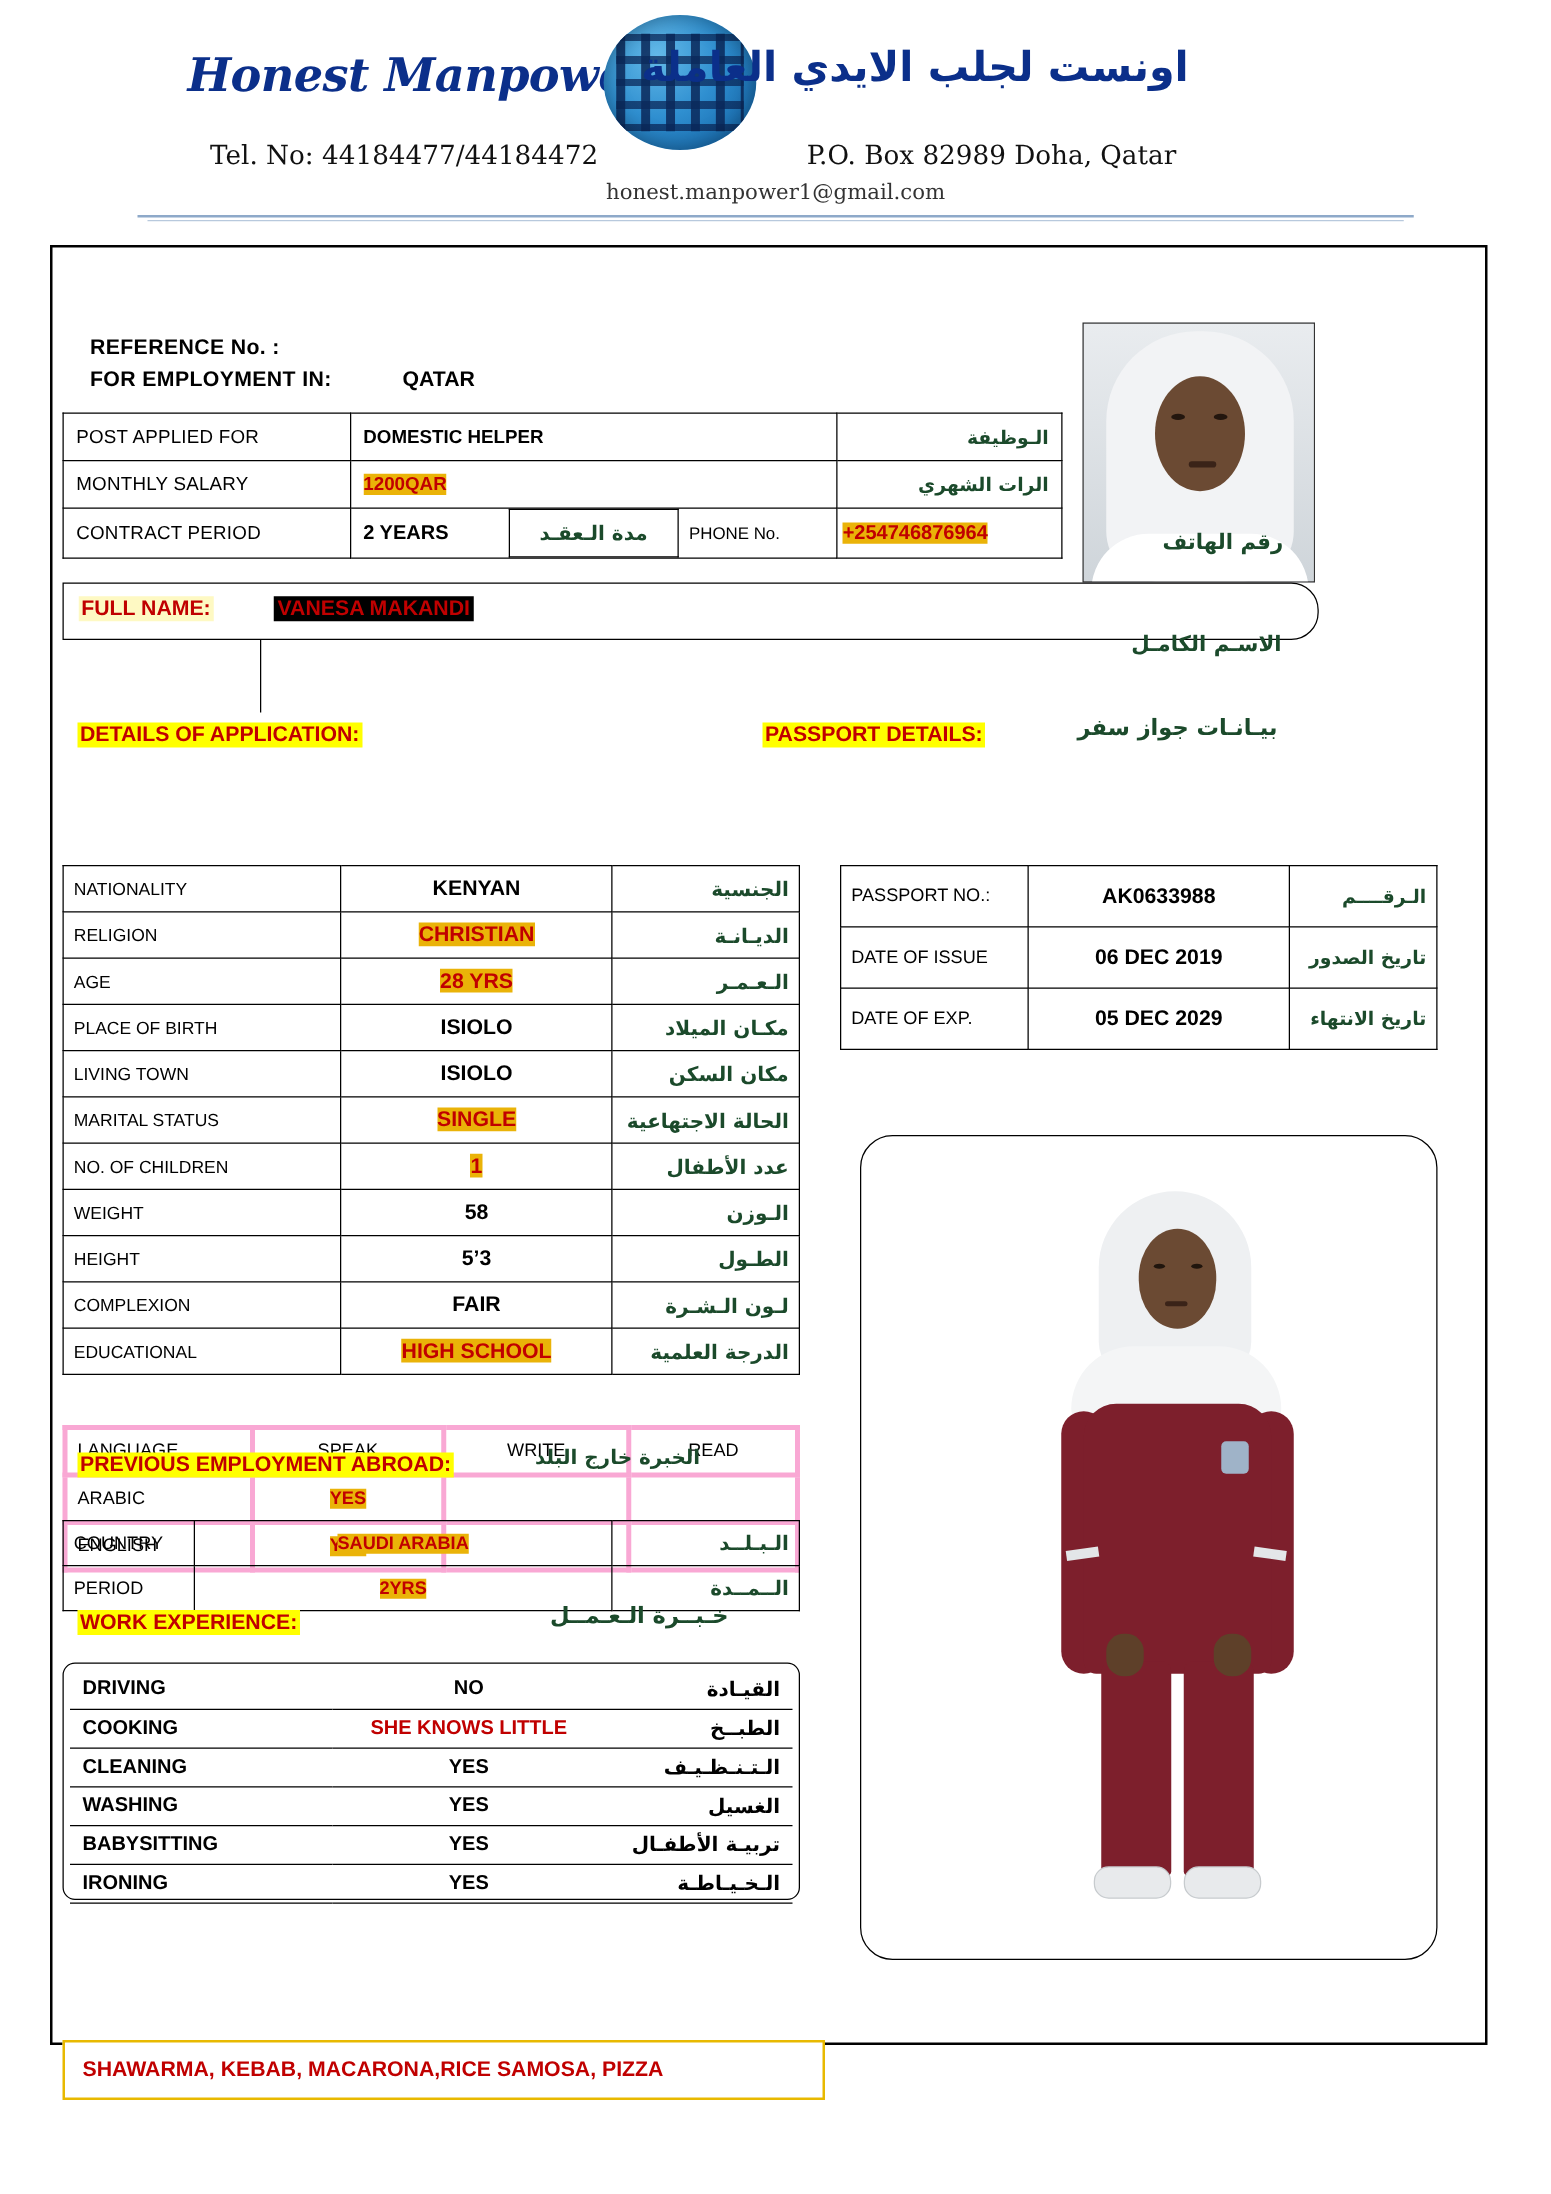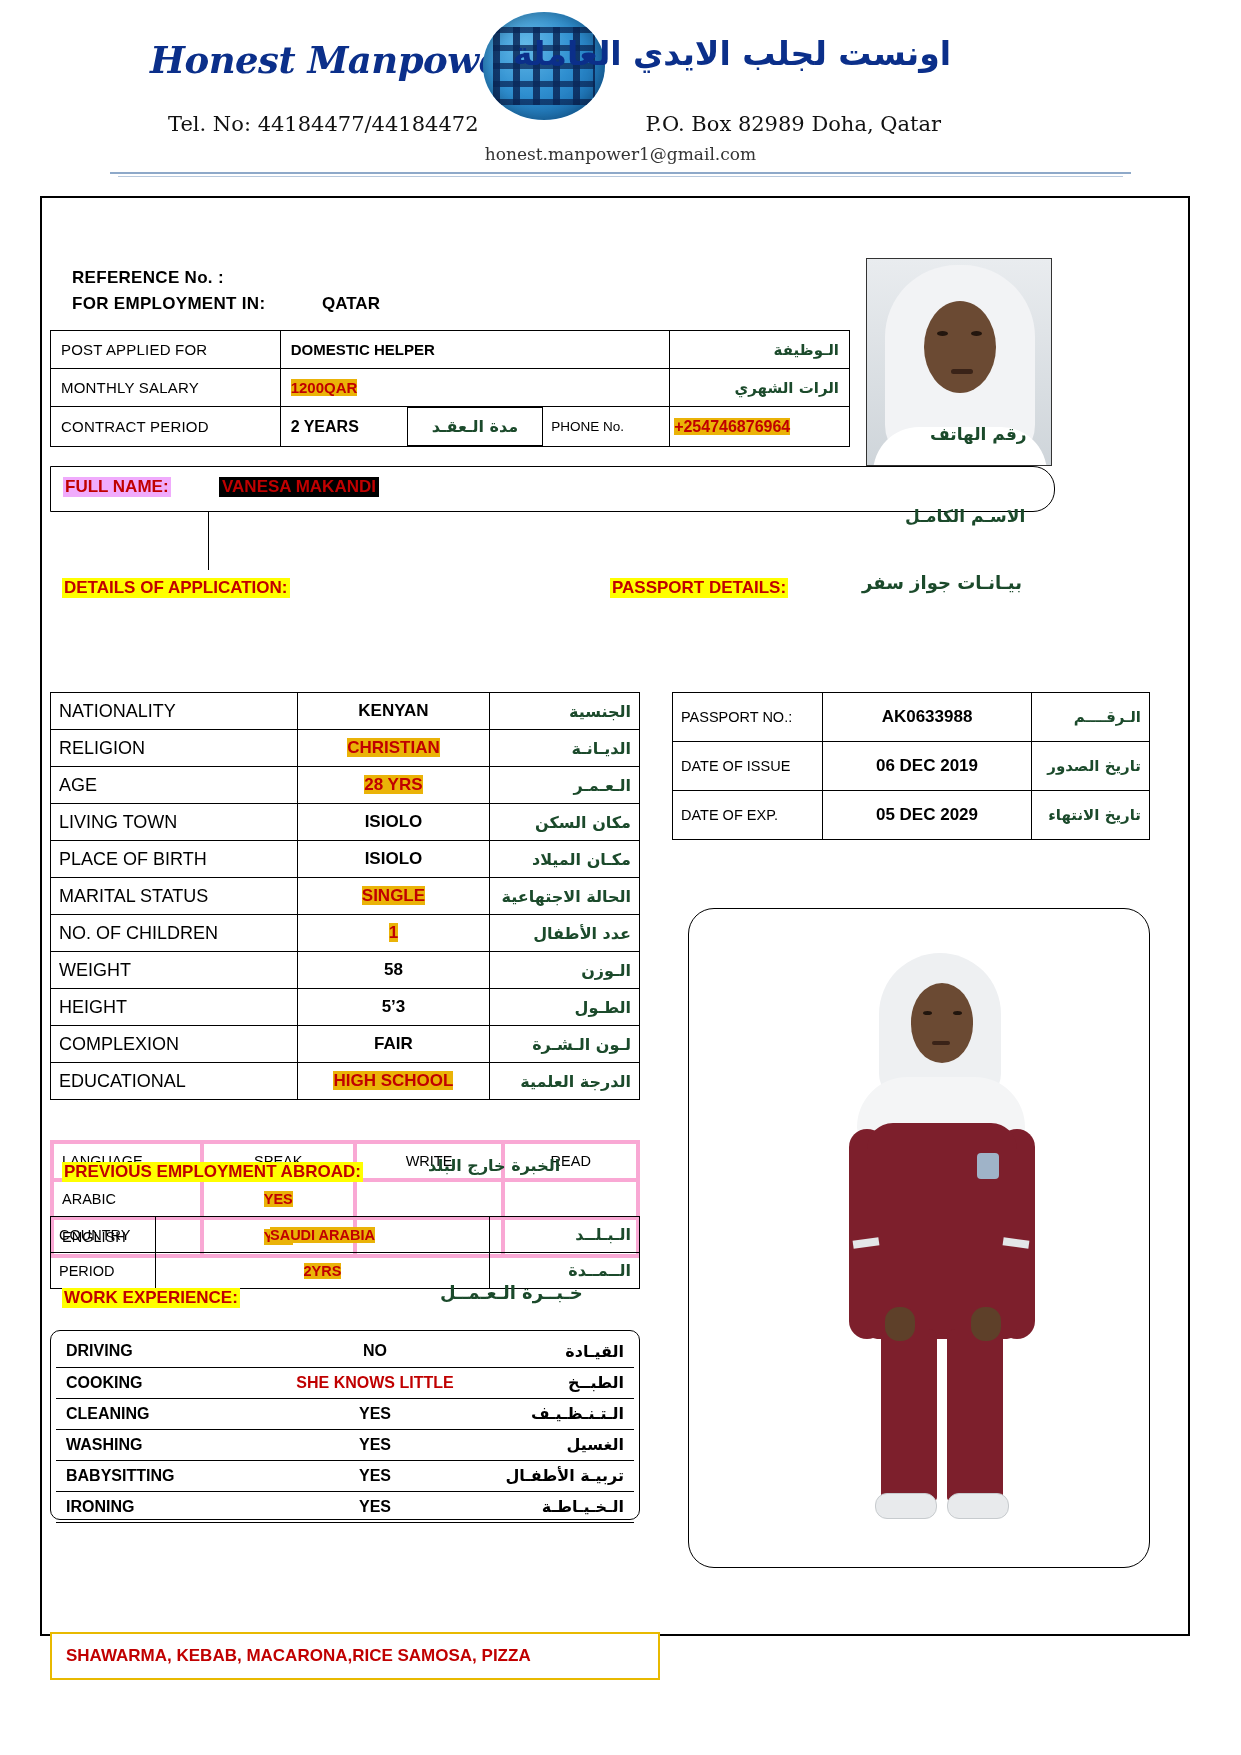--- a/index.html
+++ b/index.html
@@ -105,34 +105,34 @@
   .lbl { font-size:14.5px; letter-spacing:.2px; }
   .val-b { font-weight:bold; font-size:18px; }
   .ar { font-family:"DejaVu Sans", sans-serif; direction:rtl; text-align:right; color:#1b4a2b; font-weight:bold; font-size:18px;}
   .hl { background:#eab308; font-weight:bold; color:#c00000;}
 
   
   .fullname-box {
     position:absolute; left:50px; top:466px; width:1005px; height:46px;
     border:1.5px solid #000; border-radius: 0 22px 22px 0;
   }
-  .fn-label { position:absolute; left:12px; top:10px; font-size:17px; font-weight:bold; background:#f0abfc; color:#c00000; padding:0 2px;}
+  .fn-label { position:absolute; left:12px; top:10px; font-size:17px; font-weight:bold; background:#fef9c3; color:#c00000; padding:0 2px;}
   .fn-value { position:absolute; left:168px; top:10px; font-size:17px; font-weight:bold; background:#000000; color:#c00000; padding:0 3px;}
   .fn-ar { position:absolute; left:905px; top:506px; font-family:"DejaVu Sans", sans-serif; direction:rtl; font-size:17px; font-weight:bold; color:#1b4a2b;}
   .fn-tick { position:absolute; left:208px; top:512px; width:1px; height:58px; background:#000;}
 
   
   .sec-h {
     position:absolute; font-size:17px; font-weight:bold; color:#c00000; background:#ffff00; padding:0 2px;
   }
   .sec-ar { position:absolute; font-family:"DejaVu Sans", sans-serif; direction:rtl; font-size:18px; font-weight:bold; color:#1b4a2b;}
 
   
   .details-table { position:absolute; left:50px; top:692px; width:590px; border-collapse:collapse;}
-  .details-table td { border:1px solid #000; height:37px; font-size:18px; padding:0 8px;}
+  .details-table td { border:1px solid #000; height:37px; font-size:14px; padding:0 8px;}
   .details-table td.c { text-align:center; font-weight:bold; font-size:17px;}
   .details-table td.arc { font-family:"DejaVu Sans", sans-serif; direction:rtl; text-align:right; color:#1b4a2b; font-weight:bold; font-size:16px; width:150px;}
 
   
   .lang-table { position:absolute; left:50px; top:1140px; width:590px; border-collapse:collapse;}
   .lang-table td { border:4px solid #f9a8d4; height:38px; font-size:14.5px; padding:0 8px; text-align:center;}
   .lang-table td.first { text-align:left; width:150px;}
 
   
   .pp-table { position:absolute; left:672px; top:692px; width:478px; border-collapse:collapse;}
@@ -281,28 +281,28 @@
           <td>RELIGION</td>
           <td class="c"><span class="hl">CHRISTIAN</span></td>
           <td class="arc">الديـانـة</td>
         </tr>
       <tr>
           <td>AGE</td>
           <td class="c"><span class="hl">28 YRS</span></td>
           <td class="arc">الـعـمـر</td>
         </tr>
       <tr>
+          <td>PLACE OF BIRTH</td>
+          <td class="c">ISIOLO</td>
+          <td class="arc">مكـان الميلاد</td>
+        </tr>
+      <tr>
           <td>LIVING TOWN</td>
           <td class="c">ISIOLO</td>
           <td class="arc">مكان السكن</td>
-        </tr>
-      <tr>
-          <td>PLACE OF BIRTH</td>
-          <td class="c">ISIOLO</td>
-          <td class="arc">مكـان الميلاد</td>
         </tr>
       <tr>
           <td>MARITAL STATUS</td>
           <td class="c"><span class="hl">SINGLE</span></td>
           <td class="arc">الحالة الاجتهاعية</td>
         </tr>
       <tr>
           <td>NO. OF CHILDREN</td>
           <td class="c"><span class="hl">1</span></td>
           <td class="arc">عدد الأطفال</td>

